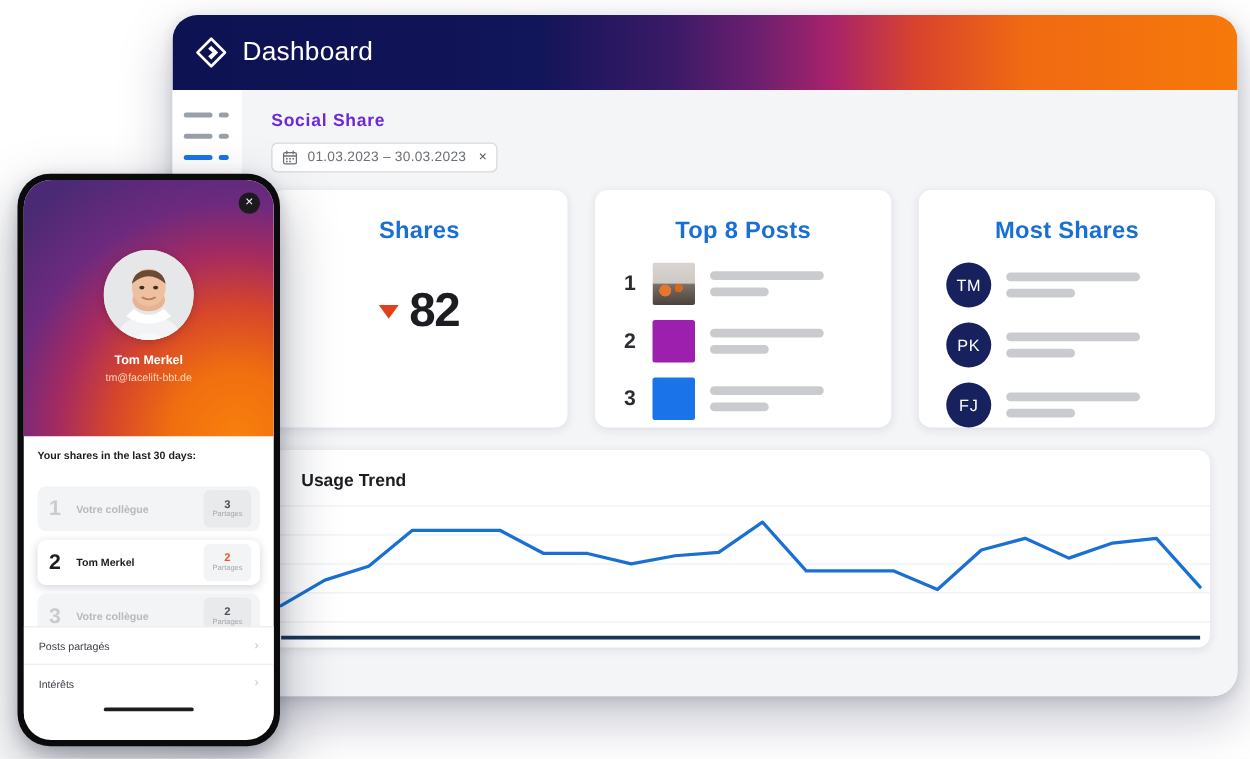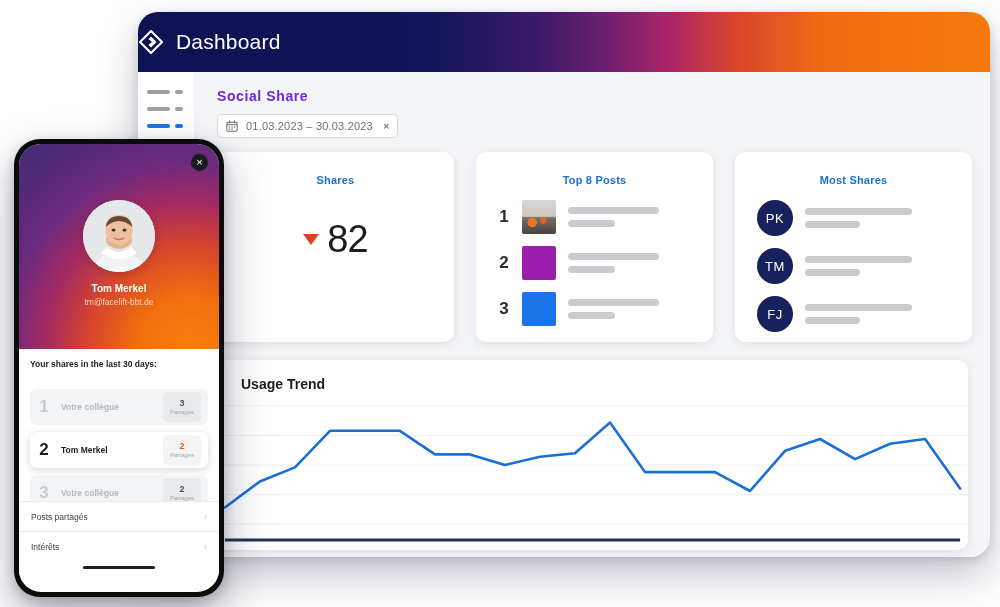--- a/index.html
+++ b/index.html
@@ -14,21 +14,21 @@
   
   .desktop{
     position:absolute;left:138px;top:12px;width:852px;height:545px;
     background:#ffffff;border-radius:20px;
     box-shadow:0 18px 42px rgba(20,25,60,.26), 0 3px 10px rgba(20,25,60,.14);
     overflow:hidden;
   }
   .dash-header{
     position:relative;height:60px;
     background:linear-gradient(90deg,#0d1252 0%,#111559 34%,#3b1a67 47%,#6d1f6f 55%,#a8236a 62%,#d9442c 70%,#f06a12 80%,#f6790a 100%);
-    display:flex;align-items:center;gap:12px;
+    display:flex;align-items:center;padding-left:18px;gap:12px;
   }
   .logo-ico{width:26px;height:26px;flex:0 0 26px;display:block;}
   .dash-title{
     color:#ffffff;font-size:21px;letter-spacing:.2px;font-weight:400;
   }
 
   .dash-body{position:absolute;left:0;top:60px;right:0;bottom:0;background:#f4f5f7;display:flex;}
 
   
   .sidebar{
@@ -56,30 +56,30 @@
   .date-text{font-size:11px;color:#6b7077;letter-spacing:.2px;white-space:nowrap;}
   .chip-x{font-size:11px;color:#4a4f56;line-height:1;padding-left:2px;cursor:pointer;}
 
   
   .cards{display:flex;gap:22px;margin-top:14px;padding-left:4px;}
   .card{
     background:#fff;border-radius:10px;box-shadow:0 2px 8px rgba(20,25,60,.10);
     height:190px;flex:1;position:relative;
   }
   .card-title{
-    text-align:center;color:#1a6fd4;font-size:11px;font-weight:700;margin-top:22px;letter-spacing:.2px;
+    text-align:center;color:#1a6fd4;font-size:19px;font-weight:700;margin-top:22px;letter-spacing:.2px;
   }
   .shares-val{
     display:flex;align-items:center;justify-content:center;gap:8px;margin-top:32px;
   }
   .tri-down{
     width:0;height:0;border-left:8px solid transparent;border-right:8px solid transparent;
     border-top:11px solid #e0411b;
   }
-  .shares-num{font-size:38px;font-weight:400;color:#1b1d21;letter-spacing:-1px;}
+  .shares-num{font-size:38px;font-weight:700;color:#1b1d21;letter-spacing:-1px;}
 
   .rows{margin-top:14px;padding:0 22px;display:flex;flex-direction:column;gap:12px;}
   .prow{display:flex;align-items:center;gap:12px;}
   .rank{font-size:17px;font-weight:700;color:#2a2d33;width:12px;text-align:center;}
   .thumb{width:34px;height:34px;border-radius:2px;flex:0 0 34px;}
   .thumb.photo{
     background:
       radial-gradient(circle at 30% 66%, #e8762a 0 14%, transparent 15%),
       radial-gradient(circle at 62% 60%, #d9661f 0 11%, transparent 12%),
       linear-gradient(180deg,#d9d5d2 0%,#cfc9c4 48%,#7a6f66 52%,#4a423c 100%);
@@ -92,21 +92,21 @@
   .ln.w2{width:38%;}
   .avatar{
     width:36px;height:36px;border-radius:50%;flex:0 0 36px;background:#16215e;
     color:#fff;display:flex;align-items:center;justify-content:center;
     font-size:13px;letter-spacing:.5px;
   }
 
   
   .trend{
     margin:18px 4px 0 4px;background:#fff;border-radius:10px;
-    box-shadow:0 2px 8px rgba(20,25,60,.10);height:190px;position:relative;overflow:hidden;
+    box-shadow:0 2px 8px rgba(20,25,60,.10);height:158px;position:relative;overflow:hidden;
   }
   .trend-title{font-size:14px;font-weight:700;color:#1b1d21;padding:16px 0 0 24px;}
   .chart-wrap{position:absolute;left:0;right:0;top:40px;bottom:0;}
   .chart-svg{display:block;width:100%;height:100%;}
 
   
   .phone{
     position:absolute;left:14px;top:139px;width:210px;height:458px;
     background:#0b0b0d;border-radius:26px;padding:5px;
     box-shadow:0 20px 46px rgba(15,20,45,.34), 0 4px 12px rgba(15,20,45,.2);
@@ -261,28 +261,28 @@
                   <span class="ln w2"></span>
                 </span>
               </div>
             </div>
           </div>
 
           <div class="card">
             <div class="card-title">Most Shares</div>
             <div class="rows">
               <div class="prow">
+                <span class="avatar">TM</span>
+                <span class="lines">
+                  <span class="ln w1"></span>
+                  <span class="ln w2"></span>
+                </span>
+              </div>
+              <div class="prow">
                 <span class="avatar">PK</span>
-                <span class="lines">
-                  <span class="ln w1"></span>
-                  <span class="ln w2"></span>
-                </span>
-              </div>
-              <div class="prow">
-                <span class="avatar">TM</span>
                 <span class="lines">
                   <span class="ln w1"></span>
                   <span class="ln w2"></span>
                 </span>
               </div>
               <div class="prow">
                 <span class="avatar">FJ</span>
                 <span class="lines">
                   <span class="ln w1"></span>
                   <span class="ln w2"></span>

